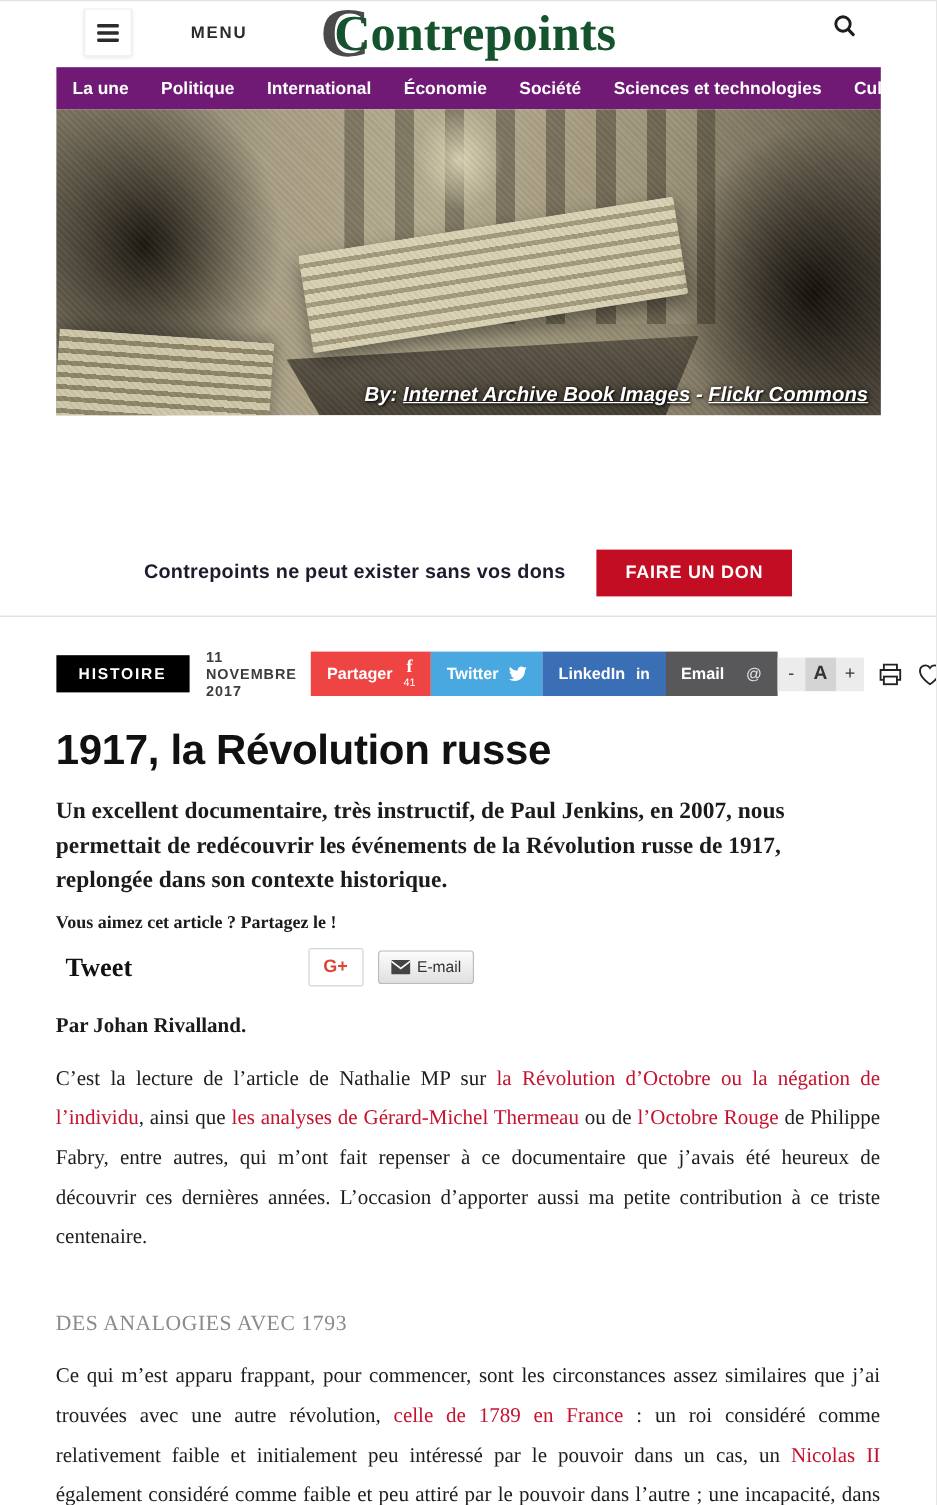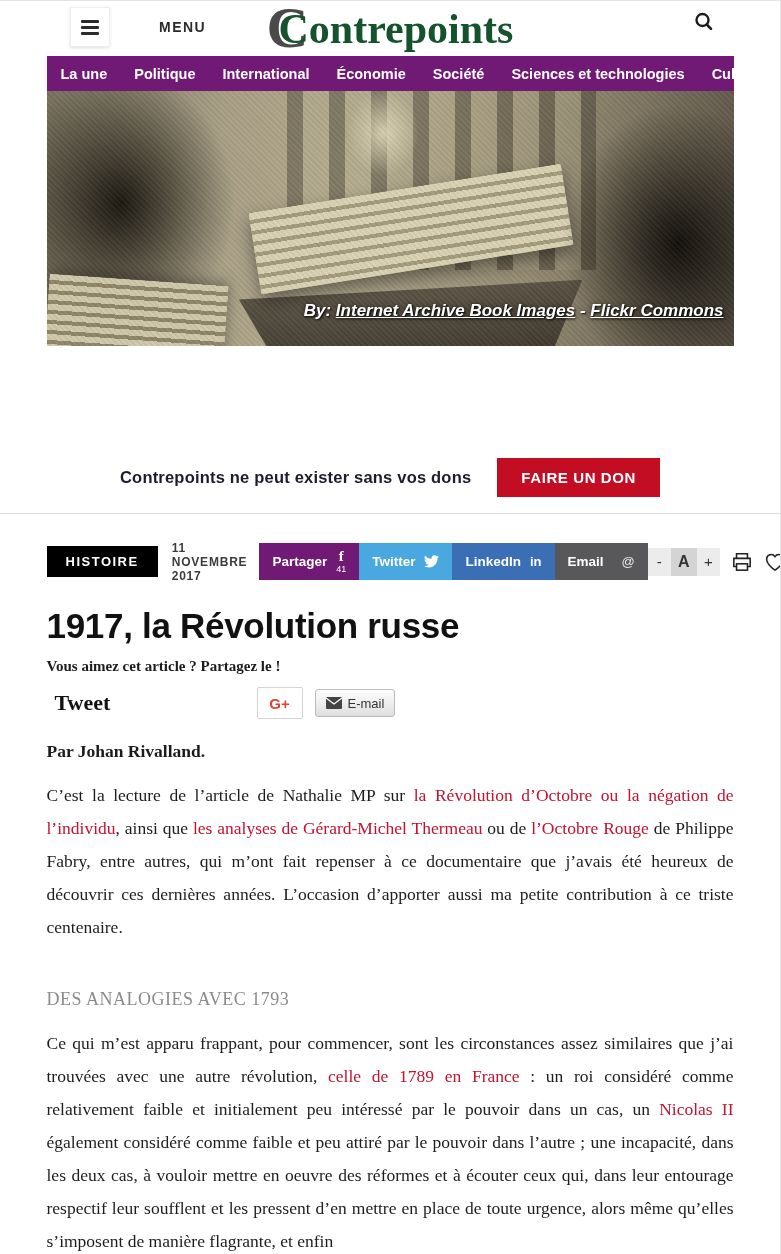--- a/index.html
+++ b/index.html
@@ -53,41 +53,41 @@
     background:repeating-linear-gradient(180deg,#d9d2b4 0 7px,#a59c7e 7px 11px);
     box-shadow:0 8px 18px rgba(0,0,0,.45); border-radius:2px; }
   .ph-stack-left { left:0; bottom:-4%; width:26%; height:30%; transform:rotate(4deg);
     background:repeating-linear-gradient(180deg,#cfc8aa 0 6px,#8f8669 6px 10px);
     box-shadow:0 -4px 14px rgba(0,0,0,.35); }
   .ph-table { left:28%; bottom:0; width:50%; height:26%;
     background:linear-gradient(180deg,#4e463a, #2e2921);
     clip-path:polygon(0 30%,100% 0,92% 100%,8% 100%); opacity:.8; }
   .ph-grain { inset:0; background:repeating-linear-gradient(45deg, rgba(255,255,255,.035) 0 2px, rgba(0,0,0,.045) 2px 4px); }
 
-  .hero-caption { position:absolute; right:10px; bottom:22px; width:430px;
+  .hero-caption { position:absolute; right:10px; bottom:4px; width:430px;
     text-align:right; color:#fff; font-size:17px; font-weight:bold; font-style:italic;
     line-height:1.55; text-shadow:1px 1px 2px rgba(0,0,0,.9), 0 0 5px rgba(0,0,0,.6); }
   .hero-caption a { color:#fff; text-decoration:underline; cursor:pointer; }
 
   
   .donation { margin-top:112px; display:flex; justify-content:center; align-items:center; gap:26px; }
   .donation-text { font-size:16.5px; font-weight:bold; color:#1c1c2e; letter-spacing:.2px; }
   .don-button { background:#c20d23; color:#fff; font-size:15px; font-weight:bold;
     letter-spacing:.6px; padding:11px 24px; border:none; cursor:pointer; }
   .rule { border:none; border-top:1px solid #dcdcdc; margin-top:16px; }
 
   
   .meta-row { display:flex; align-items:center; margin-top:29px; height:37px; }
   .cat-badge { background:#000; color:#fff; font-size:13px; font-weight:bold;
     letter-spacing:1.5px; padding:8px 19px; cursor:pointer; }
   .date { font-size:12px; font-weight:bold; color:#3c3c3c; letter-spacing:.8px; margin-left:14px; }
   .share-bar { display:flex; margin-left:12px; height:37px; }
   .share-btn { display:flex; align-items:center; justify-content:center; gap:9px;
     color:#fff; font-size:13.5px; font-weight:bold; padding:0 13px; cursor:pointer; }
-  .share-btn.facebook { background:#701a75; }
+  .share-btn.facebook { background:#ef4444; }
   .share-btn.twitter  { background:#4aa8e0; }
   .share-btn.linkedin { background:#3a6fb5; }
   .share-btn.email    { background:#58585a; gap:18px; }
   .fb-count { display:flex; flex-direction:column; align-items:center; line-height:1; }
   .fb-f { font-family:"Liberation Serif", serif; font-size:15px; font-weight:bold; }
   .fb-41 { font-size:9px; font-weight:normal; margin-top:1px; }
   .li-in { font-size:13px; font-weight:bold; }
   .em-at { font-size:13px; font-weight:normal; opacity:.85; }
 
   .meta-tools { margin-left:auto; display:flex; align-items:center; gap:5px; }
@@ -222,20 +222,21 @@
       <span class="tool-icon">
         <svg width="22" height="20" viewBox="0 0 24 22">
             <path fill="none" stroke="#222" stroke-width="1.7" d="M12 20S2.8 14 2.8 7.8a5 5 0 019.2-2.7 5 5 0 019.2 2.7C21.2 14 12 20 12 20z"></path>
           </svg>
       </span>
     </div>
   </div>
 
   <h1 class="article-title">1917, la Révolution russe</h1>
 
+  <p class="lead">Un excellent documentaire, très instructif, de Paul Jenkins, en 2007, nous permettait de redécouvrir les événements de la Révolution russe de 1917, replongée dans son contexte historique.</p>
 
   <p class="share-prompt">Vous aimez cet article ? Partagez le !</p>
 
   <div class="widget-row">
     <span class="tweet-fallback">Tweet</span>
     <span class="gplus-btn">G+</span>
     <span class="email-btn">
       <span style="display:flex">
         <svg width="16" height="12" viewBox="0 0 16 12">
             <rect width="16" height="12" rx="1" fill="#444"></rect>

